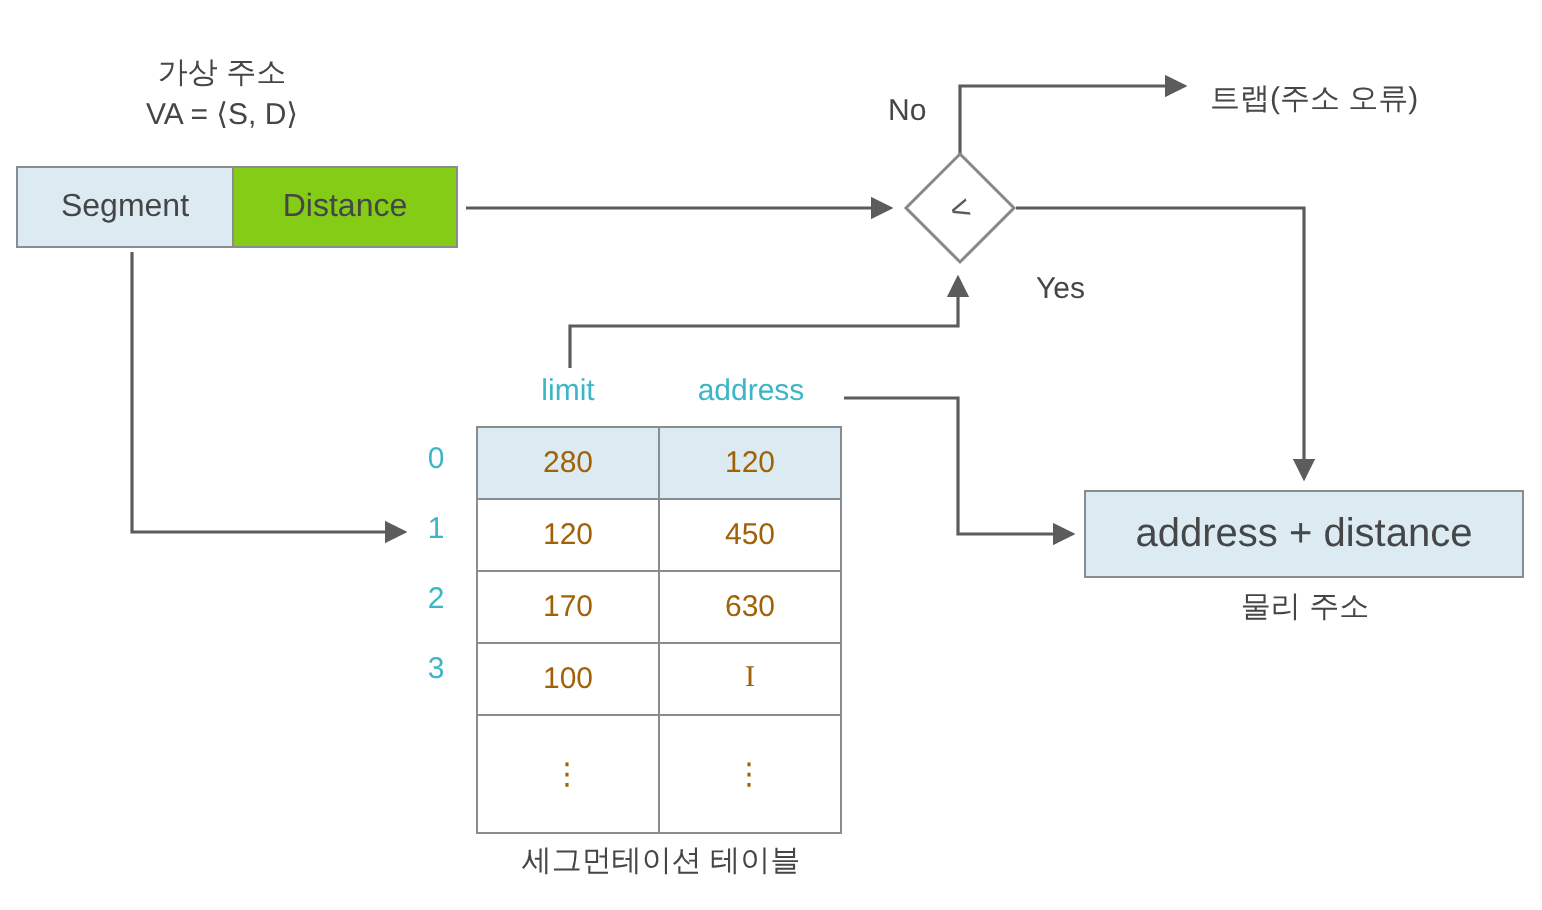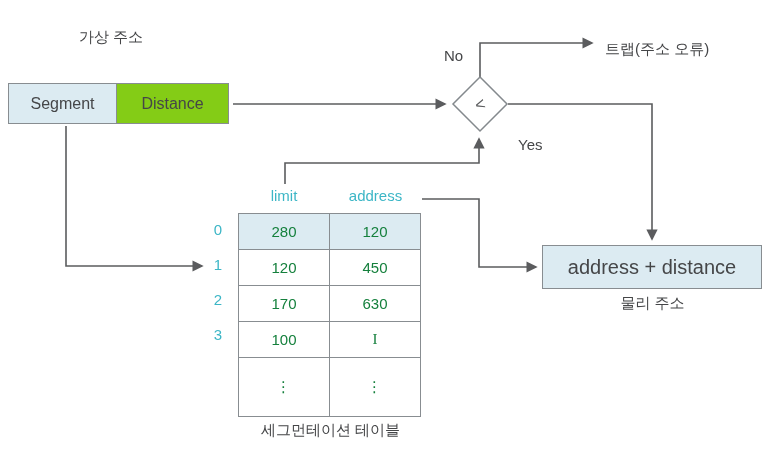--- a/index.html
+++ b/index.html
@@ -30,21 +30,21 @@
   .teal{color:#3cb6c6;}
   .col-head{font-size:15px;text-align:center;}
   .head-limit{left:238px;top:187px;width:92px;}
   .head-address{left:330px;top:187px;width:91px;}
   .row-index{font-size:15px;width:20px;text-align:center;}
 
   
   .seg-table{left:238px;top:213px;border-collapse:collapse;}
   .seg-table td{
     border:1.5px solid #888d91;width:90px;height:35px;padding:0;
-    text-align:center;font-size:15px;color:#15803d;background:#ffffff;
+    text-align:center;font-size:15px;color:#a16207;background:#ffffff;
   }
   .seg-table tr.hl td{background:#dcebf2;}
   .seg-table tr.dots td{height:58px;font-size:15px;letter-spacing:1px;}
   .seg-table td.serif{font-family:"Liberation Serif","DejaVu Serif",serif;}
   .tbl-caption{left:228px;top:421px;width:205px;text-align:center;font-size:15px;color:#454648;}
 
   
   .phys-box{left:542px;top:245px;width:218px;height:42px;background:#dcebf2;border:1.5px solid #888d91;
             display:flex;align-items:center;justify-content:center;font-size:20px;color:#454648;}
   .phys-caption{left:542px;top:294px;width:221px;text-align:center;font-size:15px;color:#454648;}
@@ -72,20 +72,21 @@
     <path d="M285,184 V163 H479 V139" fill="none" stroke="#5b5c5e" stroke-width="1.6" marker-end="url(#arrow)"></path>
 
     <path d="M422,199 H479 V267 H536" fill="none" stroke="#5b5c5e" stroke-width="1.6" marker-end="url(#arrow)"></path>
 
     <polygon points="480,77 507,104 480,131 453,104" fill="#ffffff" stroke="#84898d" stroke-width="1.5"></polygon>
     <text x="480" y="110" text-anchor="middle" font-size="17" fill="#5b5c5e" transform="rotate(-17 480 104)">&lt;</text>
   </svg>
 
   <div class="abs va-title">
     <div>가상 주소</div>
+    <div>VA = ⟨S, D⟩</div>
   </div>
 
   <div class="abs va-box">
     <div class="va-cell va-seg">Segment</div>
     <div class="va-cell va-dist">Distance</div>
   </div>
 
   <div class="abs lbl lbl-no">No</div>
   <div class="abs lbl lbl-yes">Yes</div>
   <div class="abs lbl lbl-trap">트랩(주소 오류)</div>

